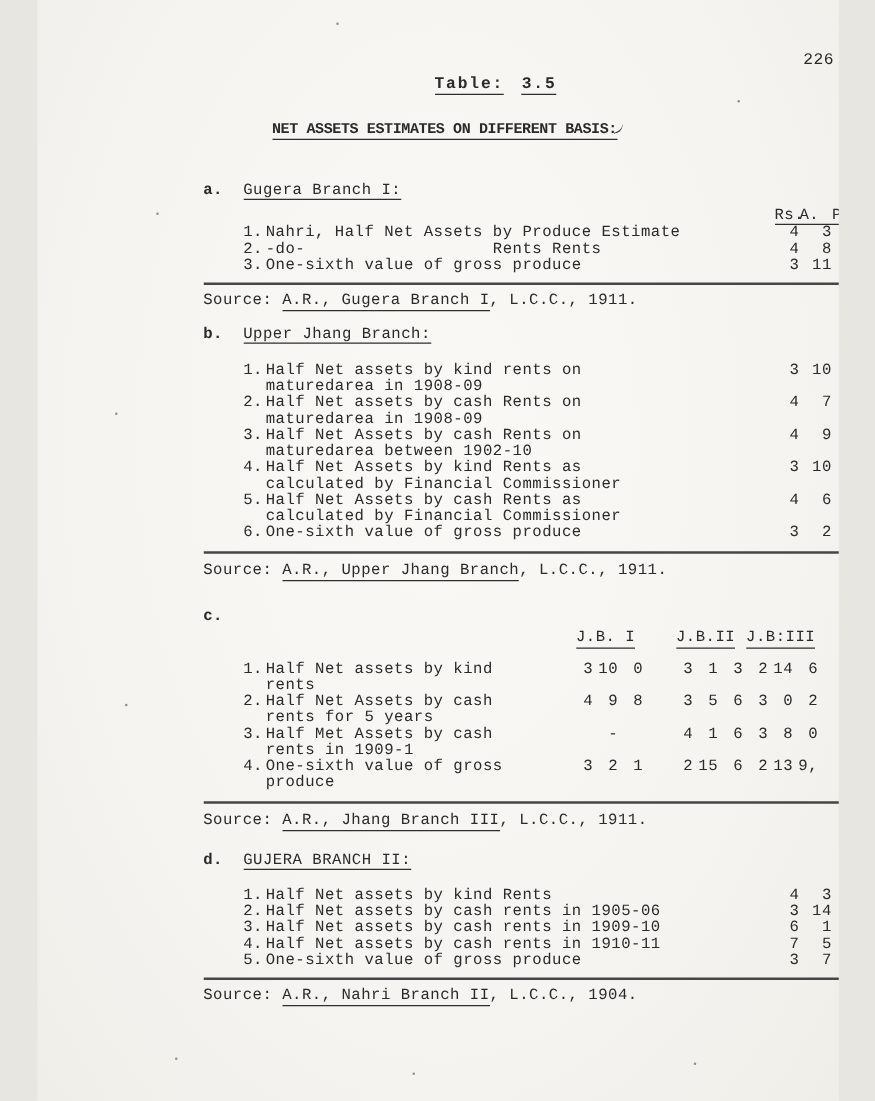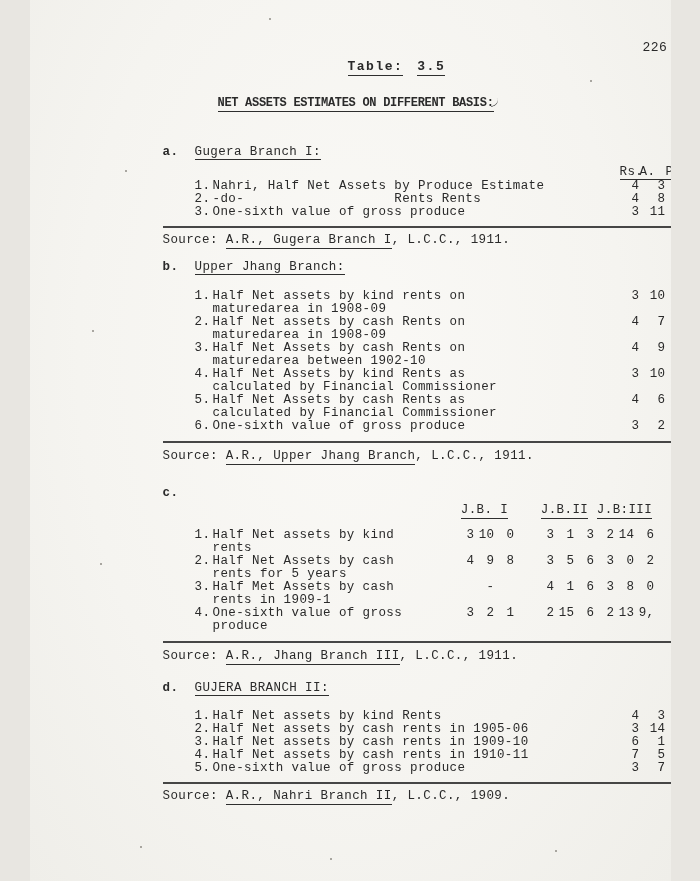--- a/index.html
+++ b/index.html
@@ -330,21 +330,21 @@
         <span class="inum">5.</span>
         <span class="itext">One-sixth value of gross produce</span>
         <span class="vals">
             <span class="v1">3</span>
             <span class="v2">7</span>
             <span class="v3">2</span>
           </span>
       </div>
     </div>
     <div class="rule"></div>
-    <div class="source"><span>Source: </span><span class="u">A.R., Nahri Branch II</span><span>, L.C.C., 1909.</span></div>
+    <div class="source"><span>Source: </span><span class="u">A.R., Nahri Branch II</span><span>, L.C.C., 1904.</span></div>
   </div>
 
   <div class="speck" style="top:18px;left:239px;width:2px;height:2px;"></div>
   <div class="speck" style="top:80px;left:560px;width:2px;height:2px;"></div>
   <div class="speck" style="top:170px;left:95px;width:2px;height:2px;"></div>
   <div class="speck" style="top:214px;left:648px;width:2px;height:2px;"></div>
   <div class="speck" style="top:330px;left:62px;width:2px;height:2px;"></div>
   <div class="speck" style="top:470px;left:645px;width:2px;height:2px;"></div>
   <div class="speck" style="top:563px;left:70px;width:2px;height:2px;"></div>
   <div class="speck" style="top:690px;left:652px;width:2px;height:2px;"></div>

